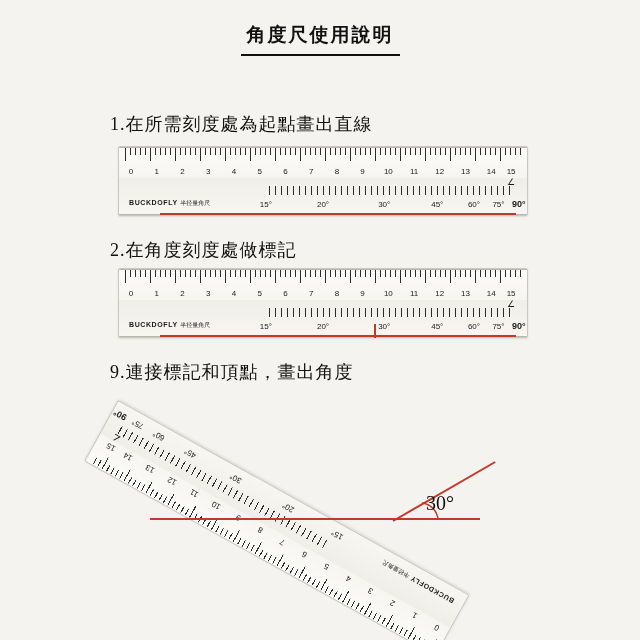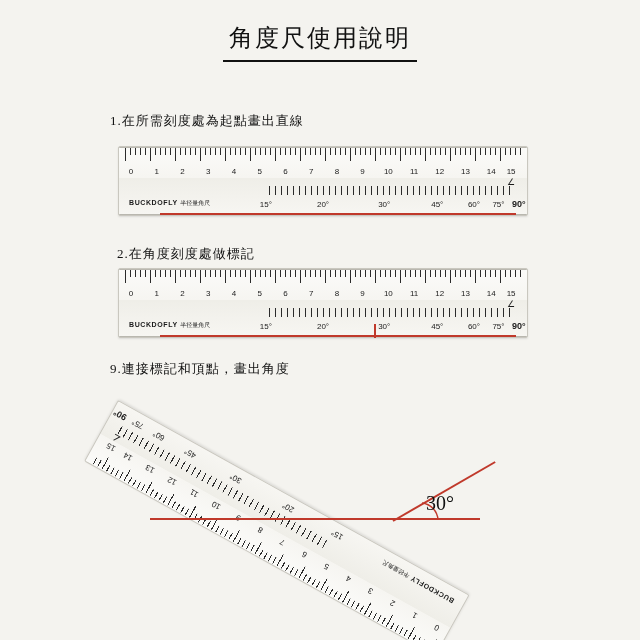--- a/index.html
+++ b/index.html
@@ -23,40 +23,40 @@
   
   .title-wrap {
     position: absolute;
     top: 22px;
     left: 0;
     width: 640px;
     text-align: center;
   }
   .title {
     display: inline-block;
-    font-size: 24px;
+    font-size: 19px;
     letter-spacing: 2px;
     color: #111;
     padding: 0 6px 6px 6px;
     border-bottom: 2px solid #111;
     font-family: "Liberation Serif", serif;
-    font-weight: normal;
+    font-weight: bold;
   }
 
   
   .step-label {
     position: absolute;
-    font-size: 13px;
+    font-size: 18px;
     color: #111;
     letter-spacing: 1px;
     font-family: "Liberation Serif", serif;
     white-space: nowrap;
   }
   #step1-label { top: 112px; left: 110px; }
-  #step2-label { top: 238px; left: 117px; margin-top: 7px; }
+  #step2-label { top: 238px; left: 110px; }
   #step3-label { top: 360px; left: 110px; }
 
   
   .ruler {
     position: absolute;
     height: 68px;
     background: linear-gradient(to bottom,
       #fbfbf9 0%,
       #f6f5f1 45%,
       #efeee8 46%,

